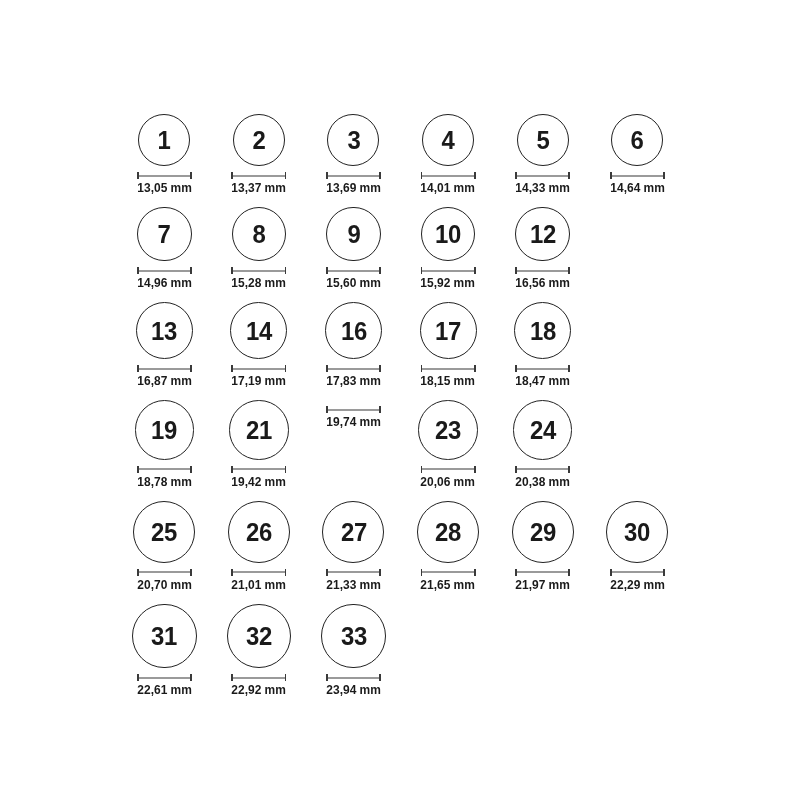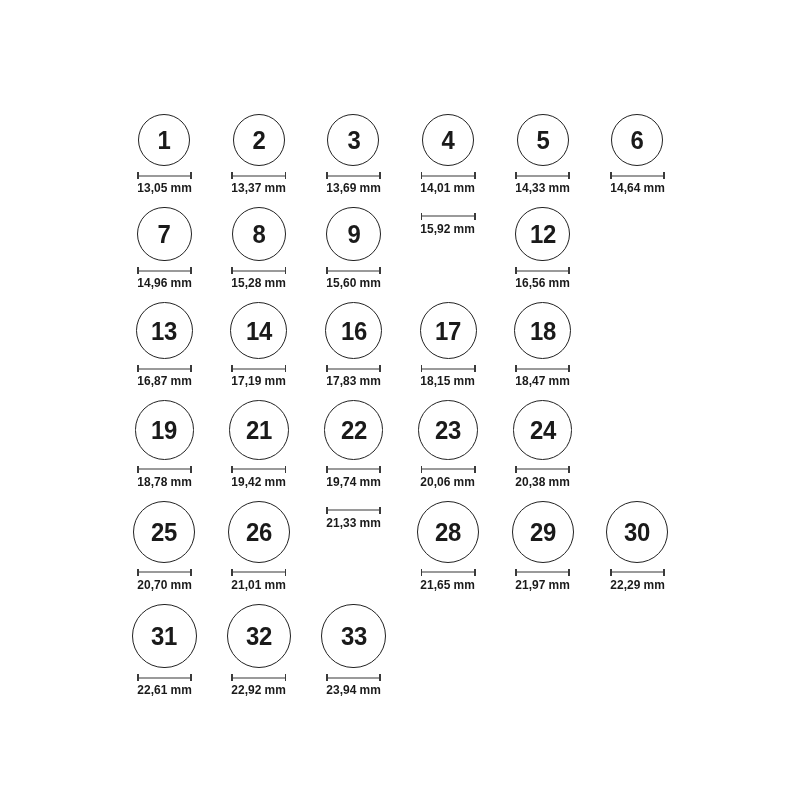--- a/index.html
+++ b/index.html
@@ -183,20 +183,23 @@
     </div>
     <div class="measure-line">
       <span class="measure-tick"></span>
       <span class="measure-bar"></span>
       <span class="measure-tick"></span>
     </div>
     <div class="diameter-label">15,60 mm</div>
   </div>
 
   <div class="ring-cell">
+    <div class="ring-circle">
+      <span class="ring-number">10</span>
+    </div>
     <div class="measure-line">
       <span class="measure-tick"></span>
       <span class="measure-bar"></span>
       <span class="measure-tick"></span>
     </div>
     <div class="diameter-label">15,92 mm</div>
   </div>
 
 
   <div class="ring-cell">
@@ -293,23 +296,20 @@
     </div>
     <div class="measure-line">
       <span class="measure-tick"></span>
       <span class="measure-bar"></span>
       <span class="measure-tick"></span>
     </div>
     <div class="diameter-label">19,42 mm</div>
   </div>
 
   <div class="ring-cell">
-    <div class="ring-circle">
-      <span class="ring-number">22</span>
-    </div>
     <div class="measure-line">
       <span class="measure-tick"></span>
       <span class="measure-bar"></span>
       <span class="measure-tick"></span>
     </div>
     <div class="diameter-label">19,74 mm</div>
   </div>
 
   <div class="ring-cell">
     <div class="ring-circle">
@@ -354,20 +354,23 @@
     </div>
     <div class="measure-line">
       <span class="measure-tick"></span>
       <span class="measure-bar"></span>
       <span class="measure-tick"></span>
     </div>
     <div class="diameter-label">21,01 mm</div>
   </div>
 
   <div class="ring-cell">
+    <div class="ring-circle">
+      <span class="ring-number">27</span>
+    </div>
     <div class="measure-line">
       <span class="measure-tick"></span>
       <span class="measure-bar"></span>
       <span class="measure-tick"></span>
     </div>
     <div class="diameter-label">21,33 mm</div>
   </div>
 
   <div class="ring-cell">
     <div class="ring-circle">

